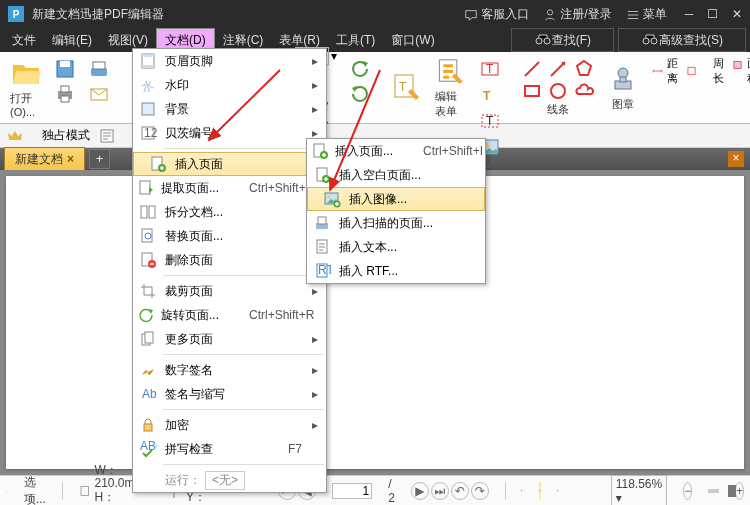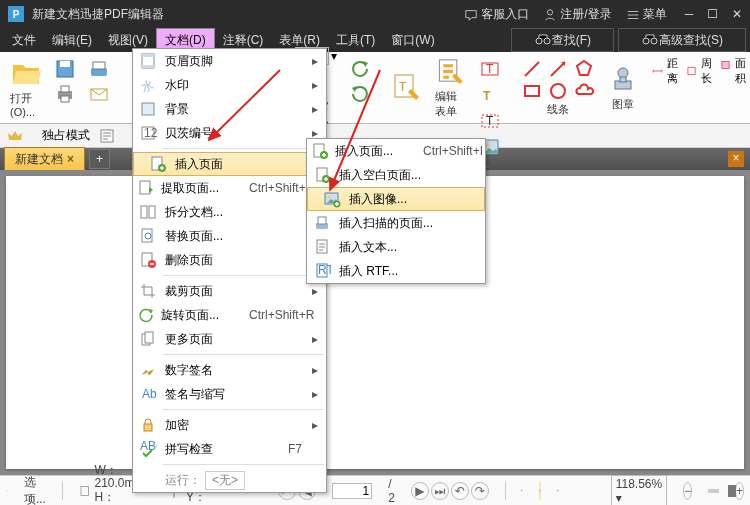--- a/index.html
+++ b/index.html
@@ -245,21 +245,21 @@
       </svg>
     <div class="lbl">图章</div>
   </div>
   <div class="tgroup" style="flex-direction:row;gap:2px;align-items:flex-start">
     <div style="display:flex;align-items:center;gap:3px">
         <svg class="svgicon" viewBox="0 0 18 18">
           <path stroke="#d33" d="M3 9h12M3 7v4M15 7v4"></path>
         </svg>
         <span style="font-size:11px">距离</span>
       </div>
-    <div style="display:flex;align-items:center;gap:3px">
+    <div style="display:flex;align-items:center;gap:15px">
         <svg class="svgicon" viewBox="0 0 18 18">
           <path fill="none" stroke="#d33" d="M4 4h10v10H4z"></path>
         </svg>
         <span style="font-size:11px">周长</span>
       </div>
     <div style="display:flex;align-items:flex-start;gap:3px">
         <svg class="svgicon" viewBox="0 0 18 18">
           <rect x="4" y="4" width="10" height="10" fill="#fbd" stroke="#d33"></rect>
         </svg>
         <span style="font-size:11px">面积</span>

